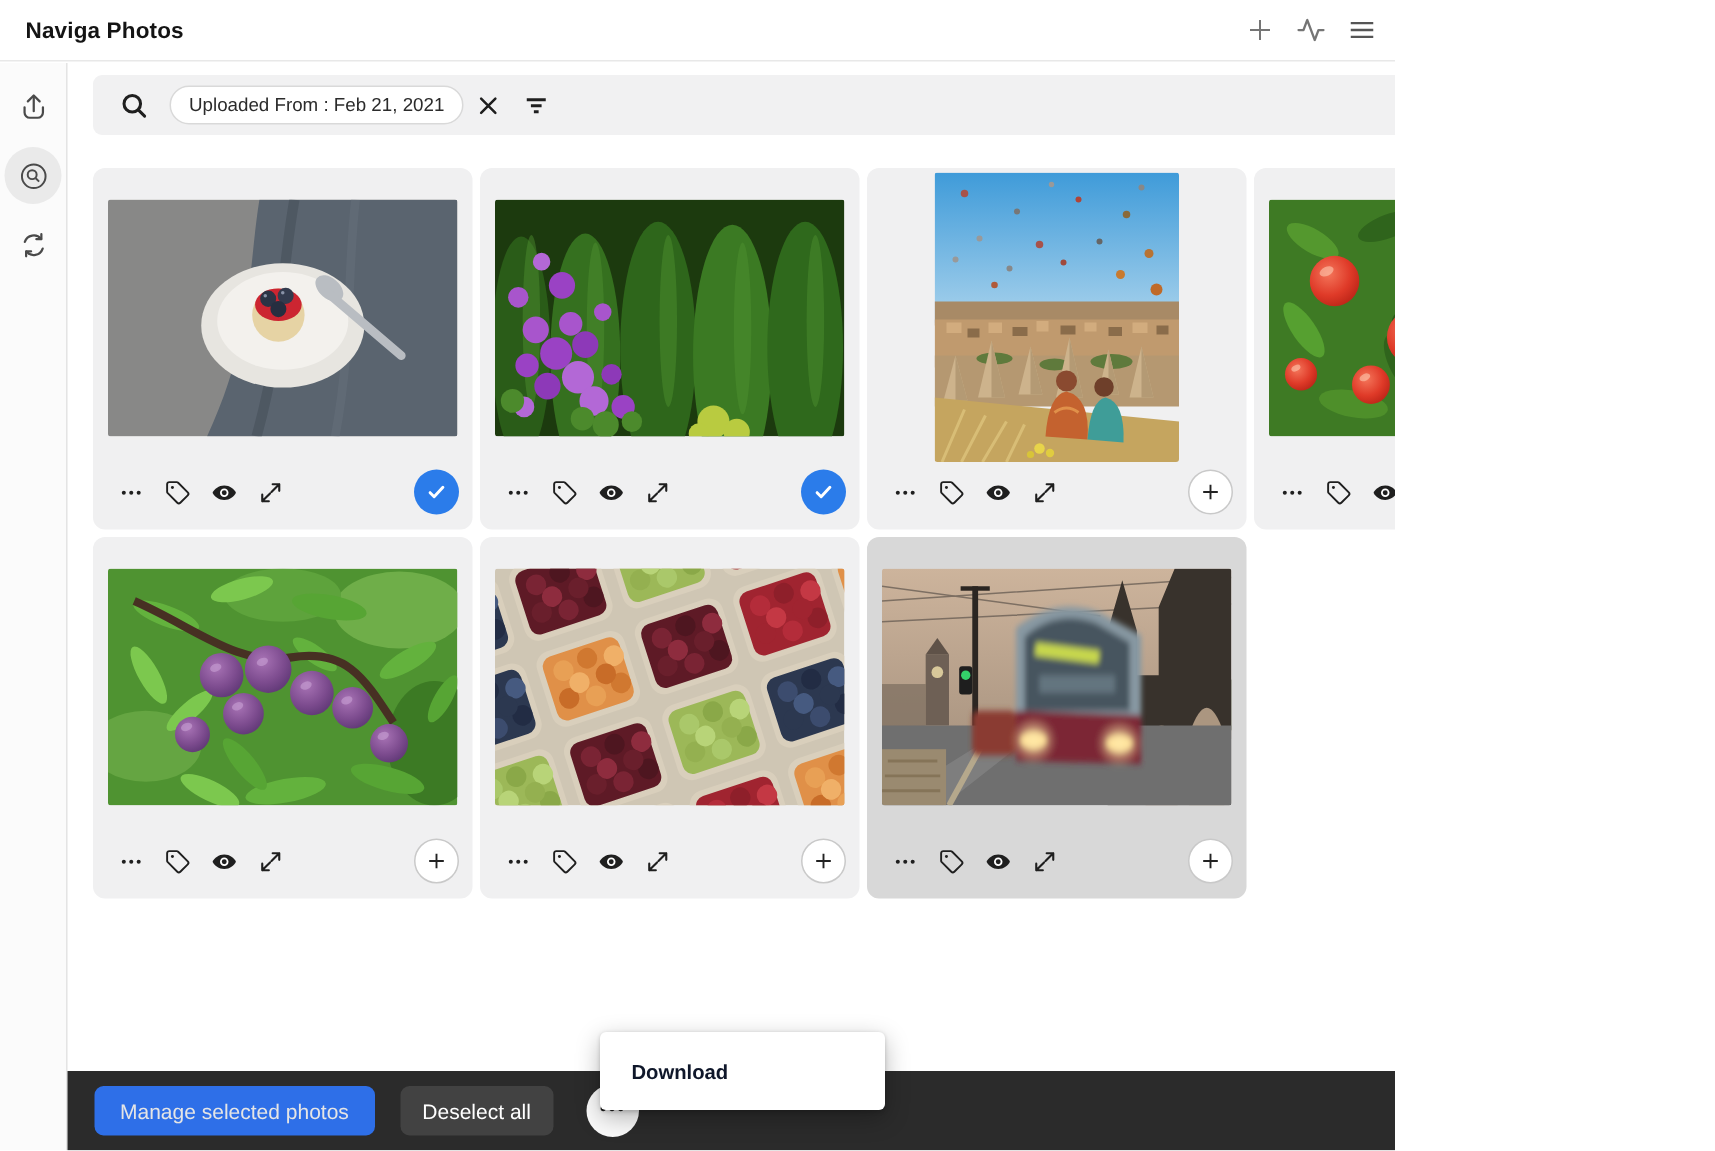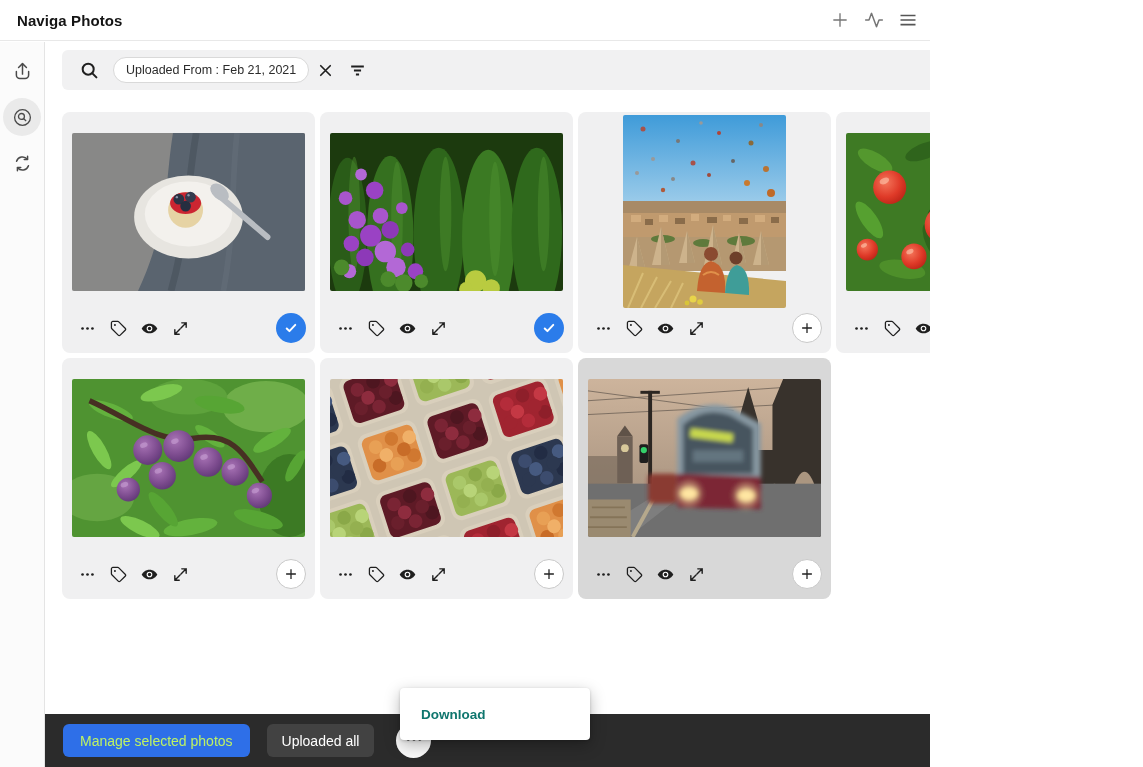--- a/index.html
+++ b/index.html
@@ -61,33 +61,33 @@
   .act svg{width:17px;height:17px;display:block;}
   .sel{margin-left:auto;width:30px;height:30px;border-radius:50%;cursor:pointer;
     display:flex;align-items:center;justify-content:center;border:none;}
   .sel.add{background:#fff;border:1px solid #c9c9c9;color:#222;}
   .sel.check{background:var(--check);color:#fff;}
   .sel svg{width:18px;height:18px;display:block;}
 
   
   .footer{position:absolute;left:45px;right:0;bottom:0;height:53px;background:var(--footer);
     display:flex;align-items:center;padding-left:18px;z-index:6;}
-  .btn-primary{background:var(--accent);color:#bef264;border:none;height:33px;padding:0 17px;
+  .btn-primary{background:var(--accent);color:#e5e5e5;border:none;height:33px;padding:0 17px;
     border-radius:6px;font-size:14px;font-weight:500;cursor:pointer;}
   .btn-dark{background:var(--deselect);color:#fff;border:none;height:33px;padding:0 15px;
     border-radius:6px;font-size:14px;font-weight:500;margin-left:17px;cursor:pointer;}
   .btn-more{width:35px;height:35px;border-radius:50%;border:none;background:#fafafa;color:#222;
     margin-left:22px;display:flex;align-items:center;justify-content:center;cursor:pointer;}
   .btn-more svg{width:20px;height:20px;}
 
   
   .popup{position:absolute;left:400px;top:688px;width:190px;height:52px;background:#fff;border-radius:4px;
     box-shadow:0 1px 3px rgba(0,0,0,.18),0 5px 16px rgba(0,0,0,.28);z-index:7;display:flex;align-items:center;}
   .popup-item{width:100%;height:100%;display:flex;align-items:center;padding-left:21px;
-    font-size:13.5px;font-weight:600;color:#0f766e;cursor:pointer;}
+    font-size:13.5px;font-weight:600;color:#0f172a;cursor:pointer;}
 </style>
 </head>
 <body>
 
 <div class="app">
 
   <header class="header">
     <div class="app-title">Naviga Photos</div>
     <div class="hicons">
       <button class="hbtn">
@@ -964,21 +964,21 @@
         </div>
       </div>
     </div>
 
   <div class="popup">
     <div class="popup-item">Download</div>
   </div>
 
   <footer class="footer">
     <button class="btn-primary">Manage selected photos</button>
-    <button class="btn-dark">Uploaded all</button>
+    <button class="btn-dark">Deselect all</button>
     <button class="btn-more">
       <span><svg viewBox="0 0 24 24" fill="currentColor">
             <circle cx="5" cy="12" r="2.1"></circle>
             <circle cx="12" cy="12" r="2.1"></circle>
             <circle cx="19" cy="12" r="2.1"></circle>
           </svg></span>
     </button>
   </footer>
 
 </div>

